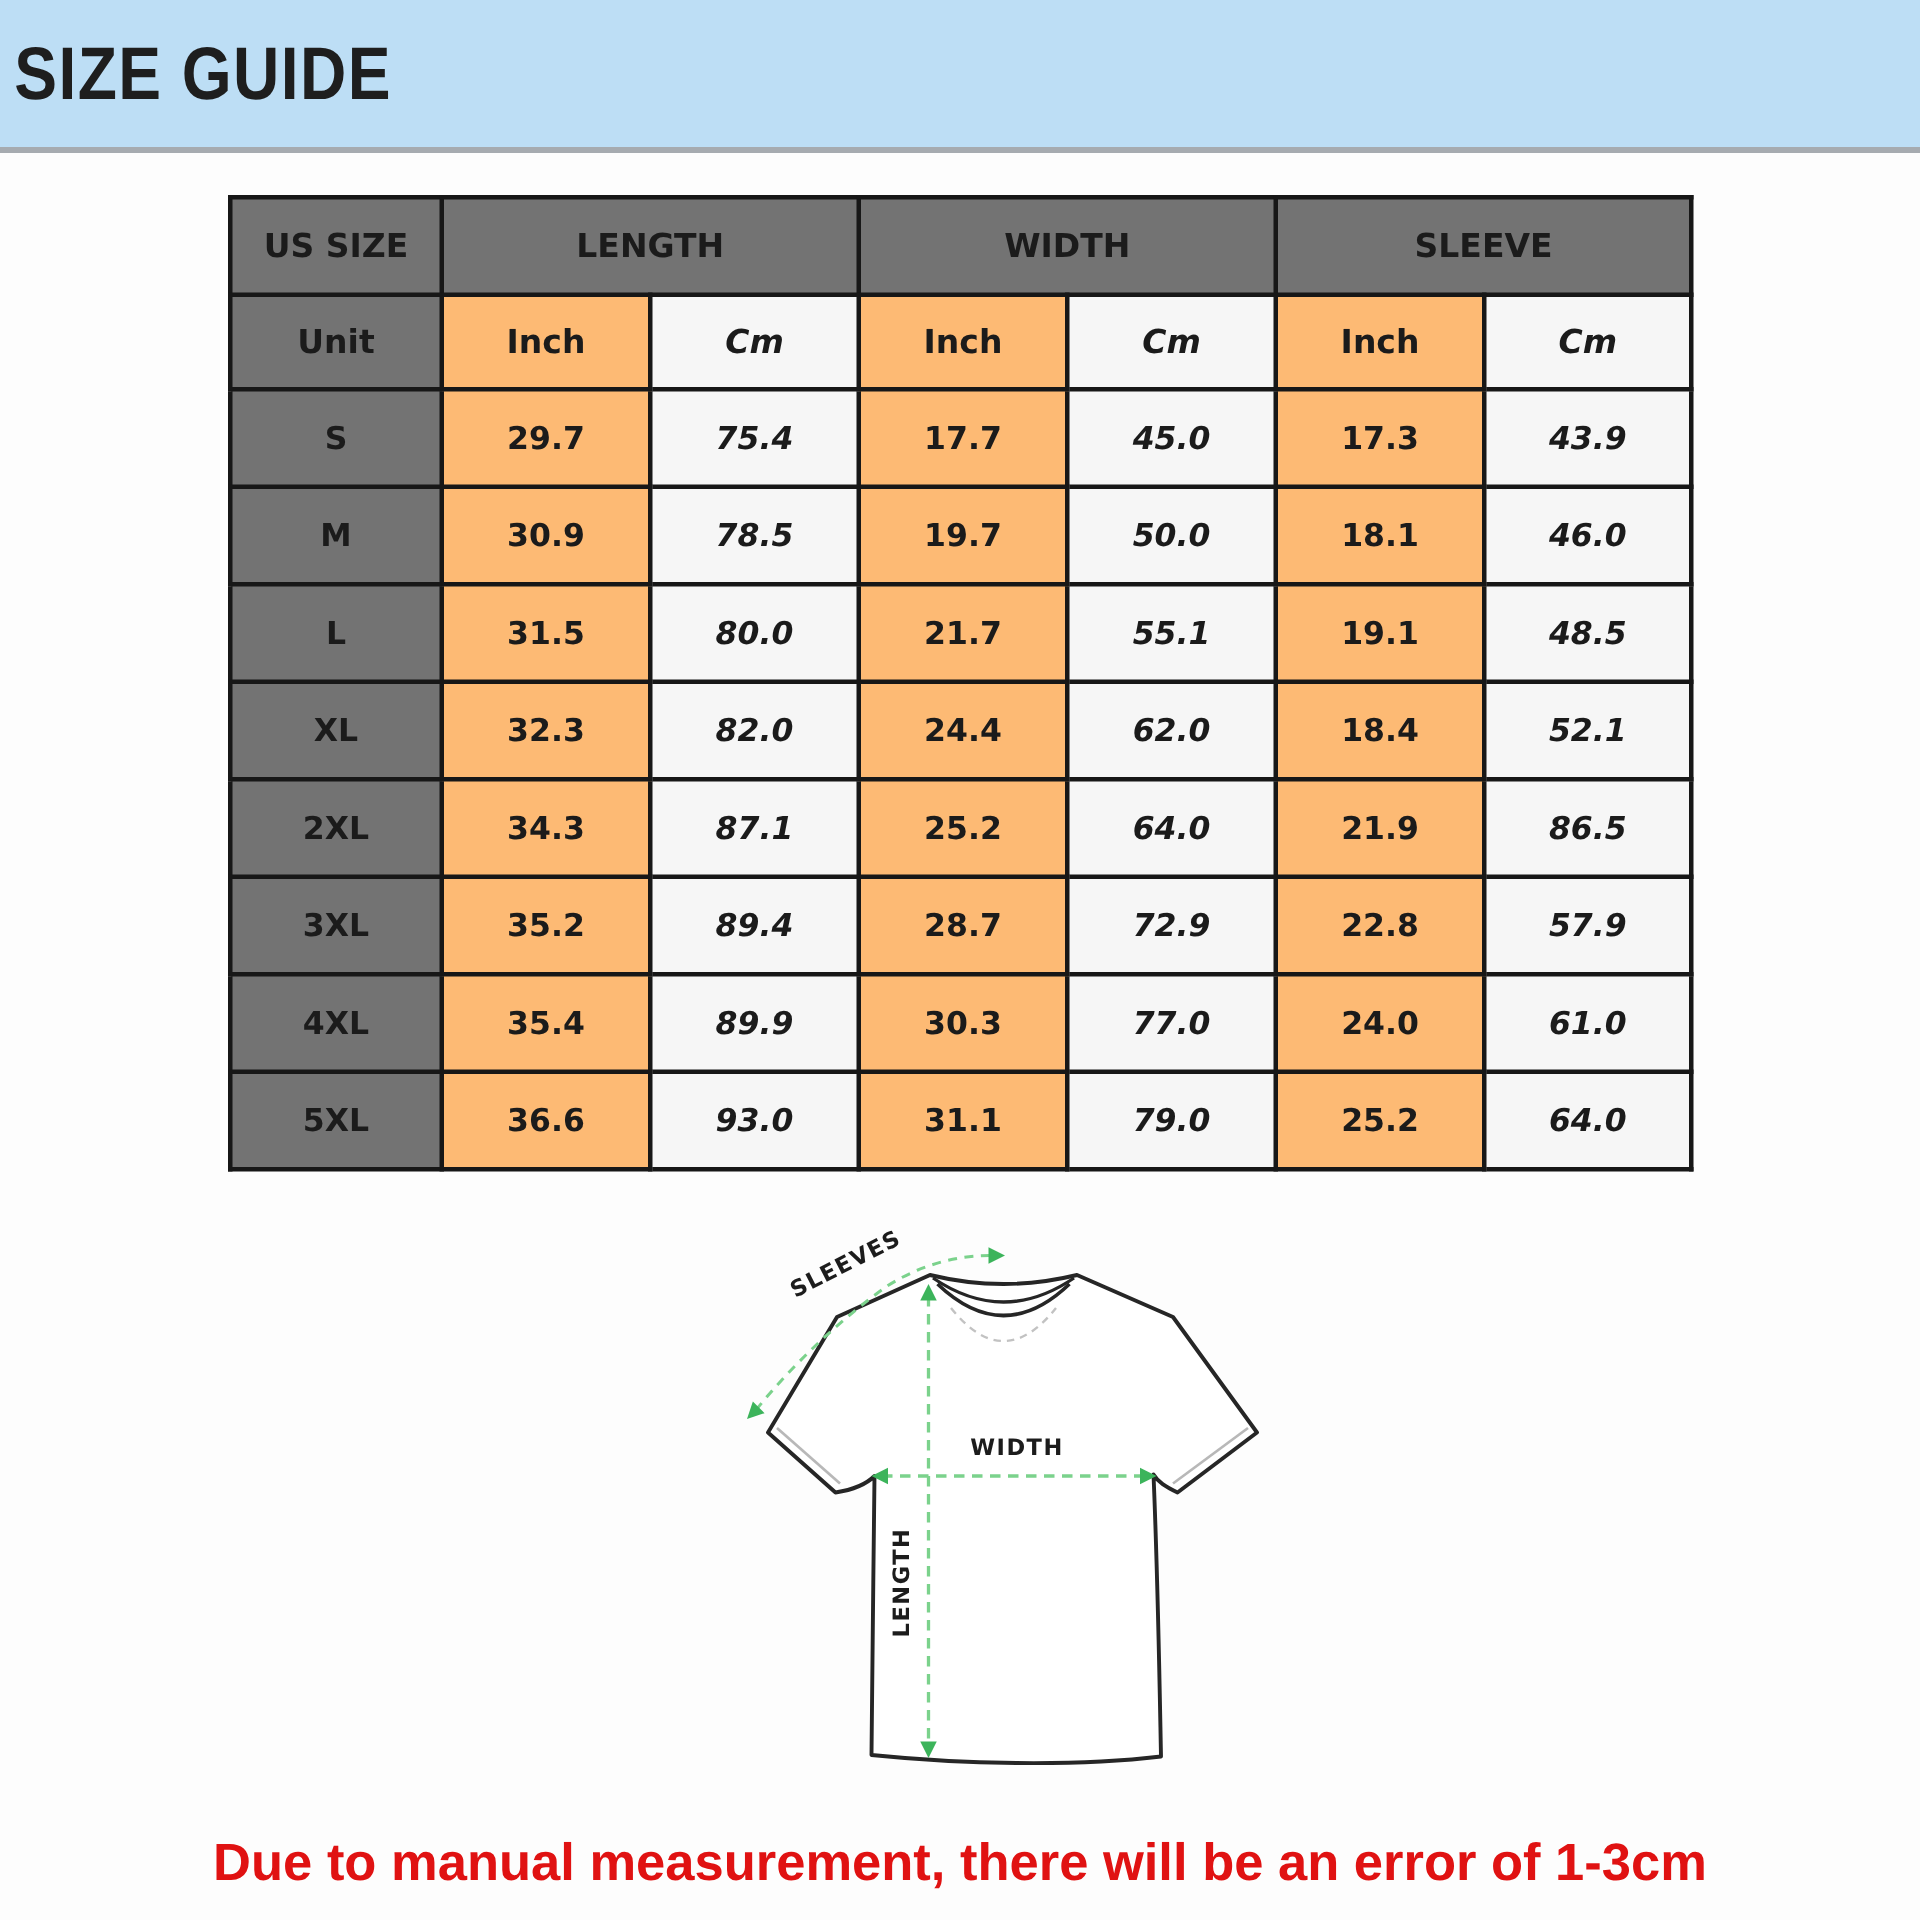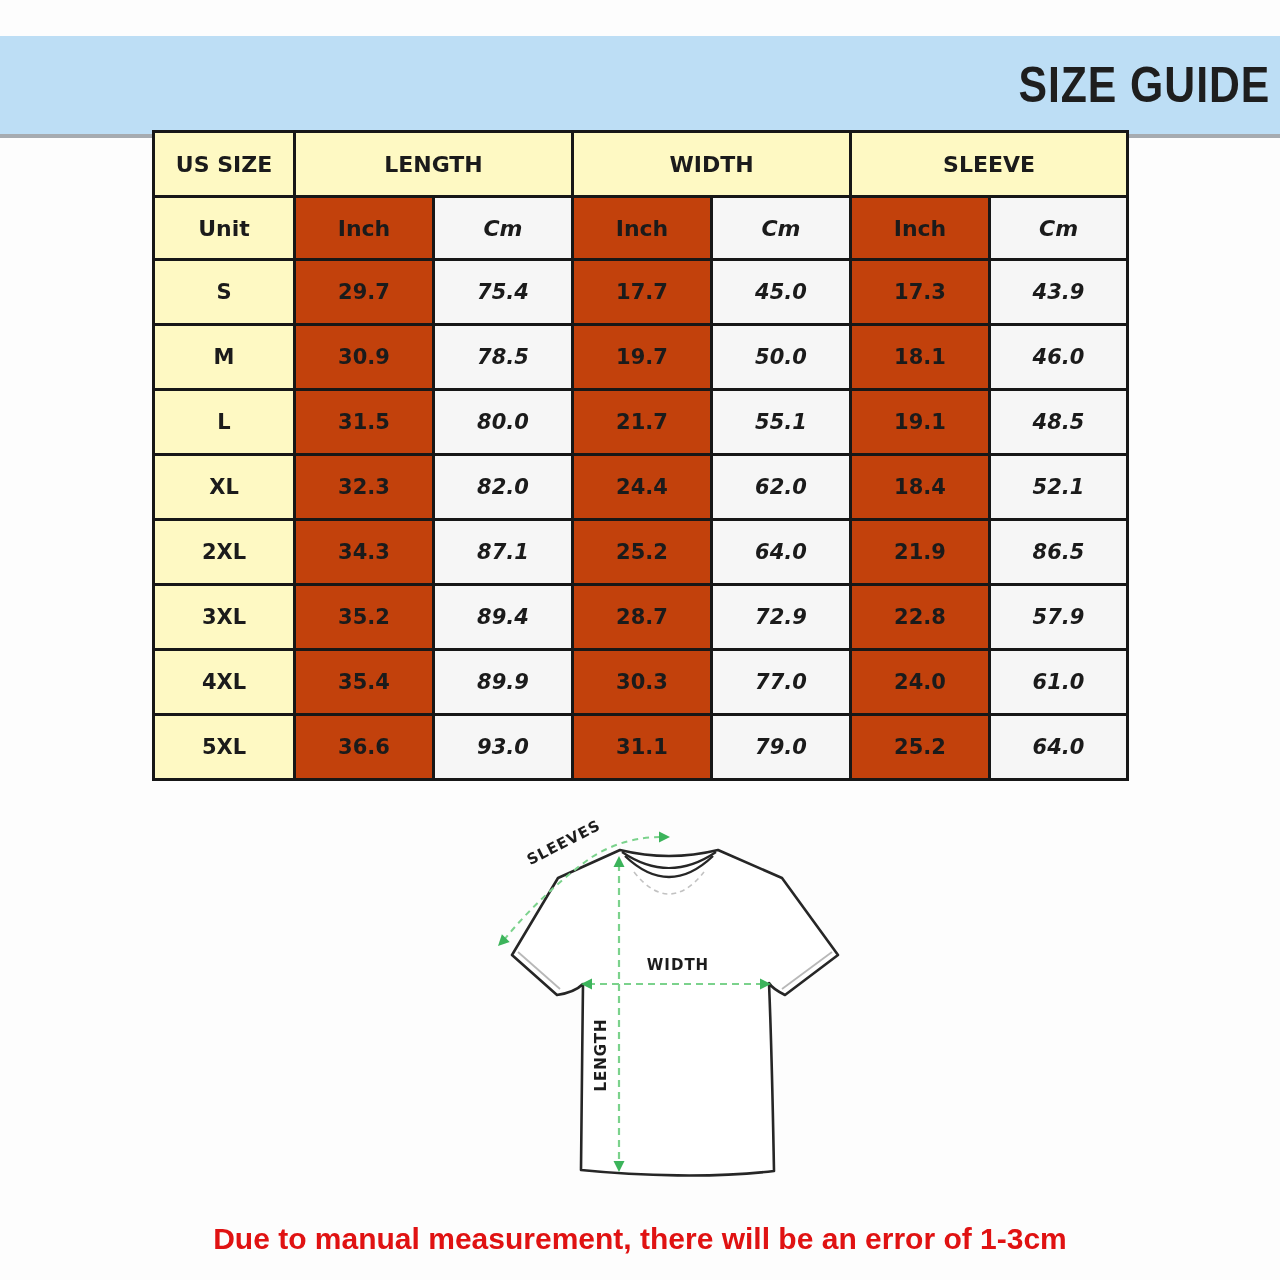--- a/index.html
+++ b/index.html
@@ -4,54 +4,54 @@
 <style>
   html,body{margin:0;padding:0;}
   body{
     width:1280px;height:1280px;position:relative;background:#fdfdfd;
     font-family:"DejaVu Sans",sans-serif;overflow:hidden;
   }
   
   .banner{
     position:absolute;top:0;left:0;width:1280px;height:98px;
     background:#bddef5;border-bottom:4px solid #a6abb0;
-    display:flex;align-items:center;justify-content:flex-end;margin-top:36px;
+    display:flex;align-items:center;justify-content:flex-start;
   }
   .banner-title{
     font-family:"Liberation Sans",sans-serif;font-weight:700;
     font-size:46px;color:#1e1e1e;letter-spacing:1px;
     transform:scale(0.93,1.08);
   }
   
   table.size-table{
     position:absolute;left:152px;top:130px;width:974px;
     border-collapse:collapse;table-layout:fixed;
   }
   .size-table th,.size-table td{
     border:3px solid #171717;text-align:center;vertical-align:middle;
     font-weight:700;color:#1b1b1b;padding:0;
     font-family:"DejaVu Sans",sans-serif;
   }
   .size-table thead tr.row-group th{height:62px;font-size:22px;}
   .size-table thead tr.row-unit th{height:60px;font-size:22px;}
   .size-table tbody td{height:62px;font-size:21px;}
-  .c-gray{background:#fef9c3;}
+  .c-gray{background:#737373;}
   .c-mid{background:#f6f6f6;font-style:italic;}
-  .c-white{background:#c2410c;margin-top:16px;}
+  .c-white{background:#fdba74;margin-top:16px;}
   
   .shirt-wrap{position:absolute;left:440px;top:800px;width:470px;height:412px;}
   .svg-label{
     font-family:"DejaVu Sans",sans-serif;font-weight:700;
     fill:#1c1c1c;font-size:15px;letter-spacing:1px;
   }
   
   .note{
     position:absolute;top:1222px;left:0;width:1280px;text-align:center;
     font-family:"Liberation Sans",sans-serif;font-weight:700;
-    font-size:30px;color:#e01212;
+    font-size:35px;color:#e01212;
   }
 </style>
 </head>
 <body>
 
 <div class="banner">
   <div class="banner-title">SIZE GUIDE</div>
 </div>
 
 <table class="size-table">

